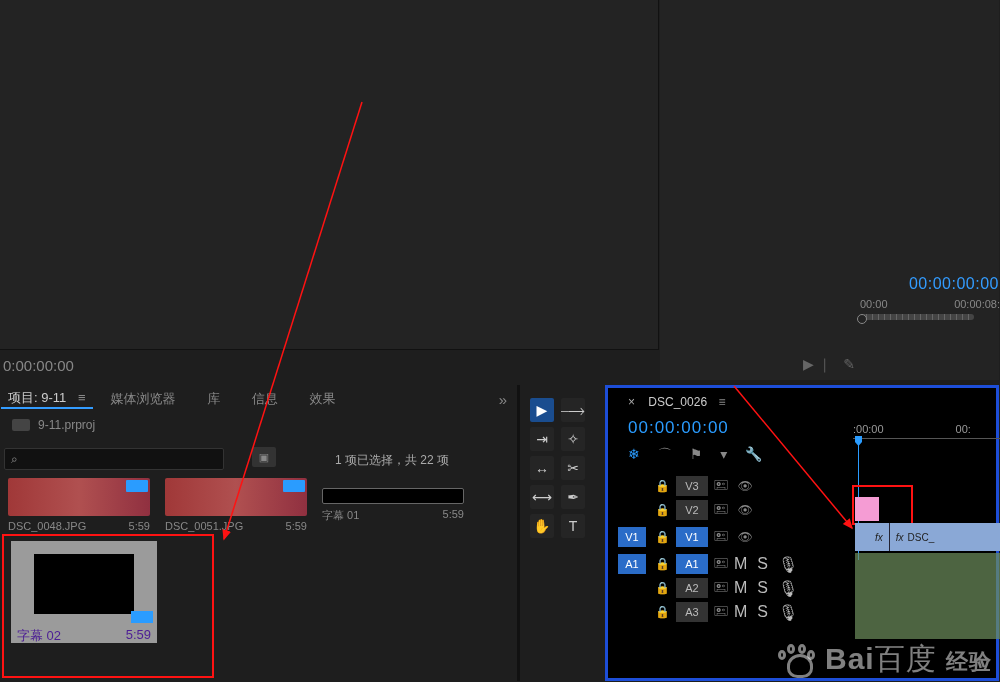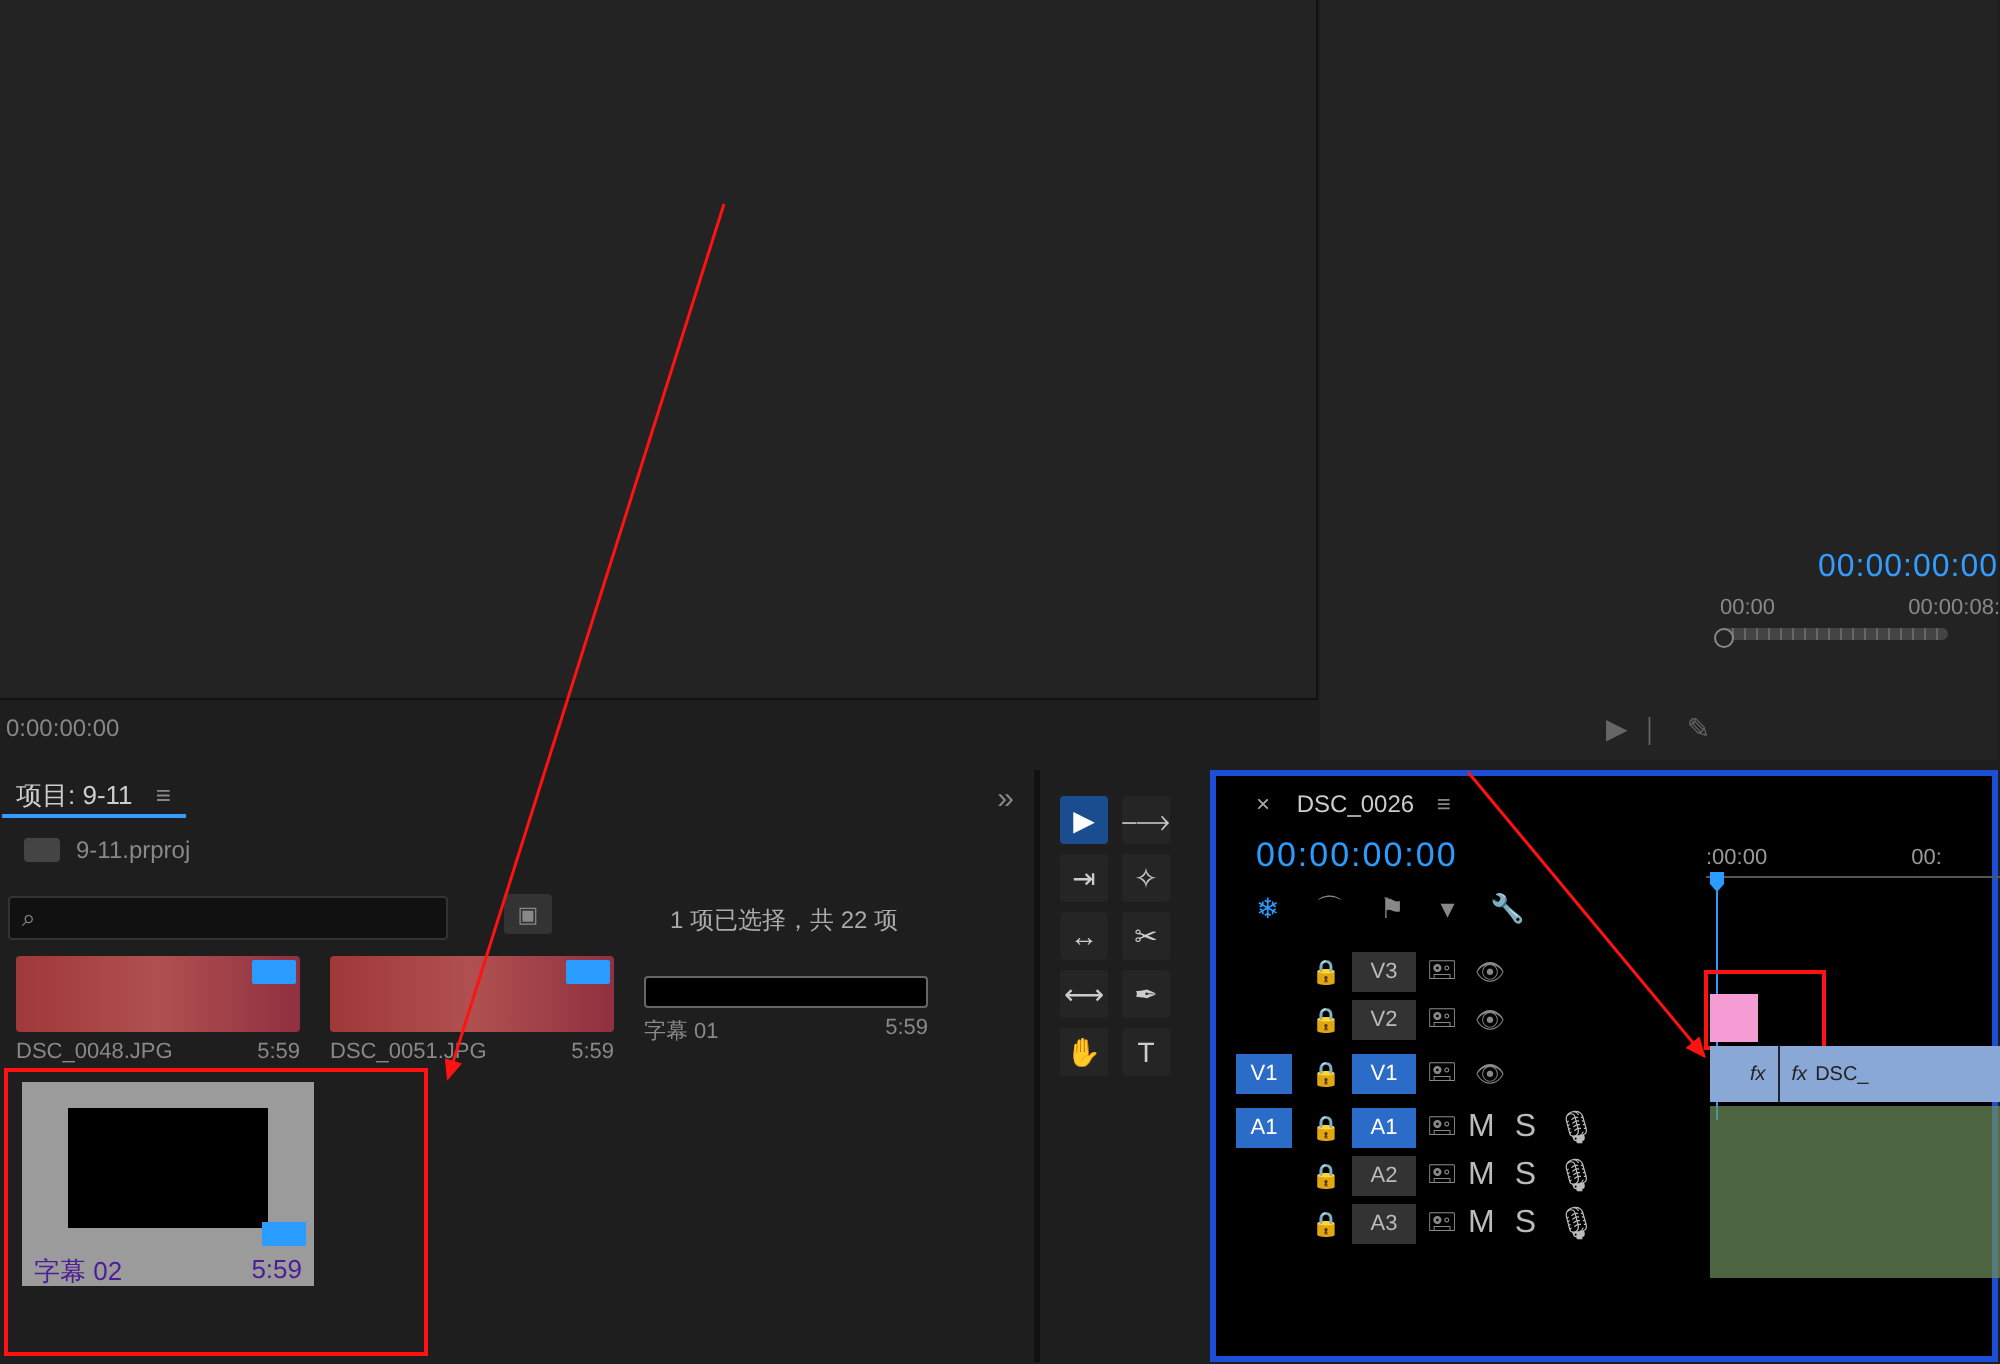--- a/index.html
+++ b/index.html
@@ -2,21 +2,21 @@
 <html><head>
 <meta charset="utf-8">
 <style>
 * { margin: 0; padding: 0; box-sizing: border-box; font-family: "Microsoft YaHei", sans-serif; }
 body { background: #1e1e1e; color: #bbb; overflow: hidden; width: 1000px; height: 682px; position: relative; }
 
 
 .preview-left { position: absolute; left: 0; top: 0; width: 659px; height: 350px; background: #232323; border-right: 1px solid #111; border-bottom: 1px solid #111; }
 .preview-right { position: absolute; left: 660px; top: 0; width: 339px; height: 380px; background: #232323; }
 
-.small-tc { position: absolute; left: 3px; top: 357px; font-size: 12px; color: #888; }
+.small-tc { position: absolute; left: 3px; top: 357px; font-size: 15px; color: #888; }
 .tc-blue-right { position: absolute; right: 1px; top: 275px; font-size: 16px; color: #339cff; letter-spacing: .5px; }
 .time-ruler-right { position: absolute; right: 0; top: 298px; width: 140px; height: 30px; }
 .time-ruler-right .nums { display: flex; justify-content: space-between; font-size: 11px; color: #888; }
 .time-ruler-right .bar { margin-top: 4px; width: 114px; height: 6px; background: repeating-linear-gradient(90deg,#666 0 1px, #444 1px 6px); border-radius: 3px; }
 .time-ruler-right .knob { position: absolute; left: -3px; top: 16px; width: 10px; height: 10px; border: 1px solid #888; border-radius: 50%; background: #232323; }
 
 .icons-br { position: absolute; left: 803px; top: 356px; color: #666; font-size: 14px; letter-spacing: 4px; }
 
 
 .project-header { position: absolute; left: 1px; top: 385px; width: 514px; height: 28px; display: flex; align-items: center; font-size: 13px; }
@@ -127,20 +127,26 @@
   </div>
   <div class="bar"></div>
   <div class="knob"></div>
 </div>
 <div class="icons-br">▶｜ ✎</div>
 
 <div class="project-header">
   <div class="tab">
     <span>项目: 9-11</span>
     <span class="menu">≡</span>
+  </div>
+  <div class="nav">
+    <span>媒体浏览器</span>
+    <span>库</span>
+    <span>信息</span>
+    <span>效果</span>
   </div>
   <div class="chev">»</div>
 </div>
 
 <div class="proj-name">
   <div class="bin-icon"></div>
   <span>9-11.prproj</span>
 </div>
 
 <div class="search">
@@ -288,13 +294,18 @@
   <div class="clips-v1">
     <span class="fx">fx</span>
       <div class="cut"></div>
       <span class="fx">fx</span>
       <span>DSC_</span>
   </div>
   <div class="clips-a"></div>
 </div>
 
 <div class="watermark">
+  <div class="big">
+    <span class="paw"><i></i><i></i><i></i><i></i></span>
+    <span>Bai</span><span class="cn">百度</span>
+    <span style="font-size:22px">经验</span>
+  </div>
 </div>
 
 </body></html>

